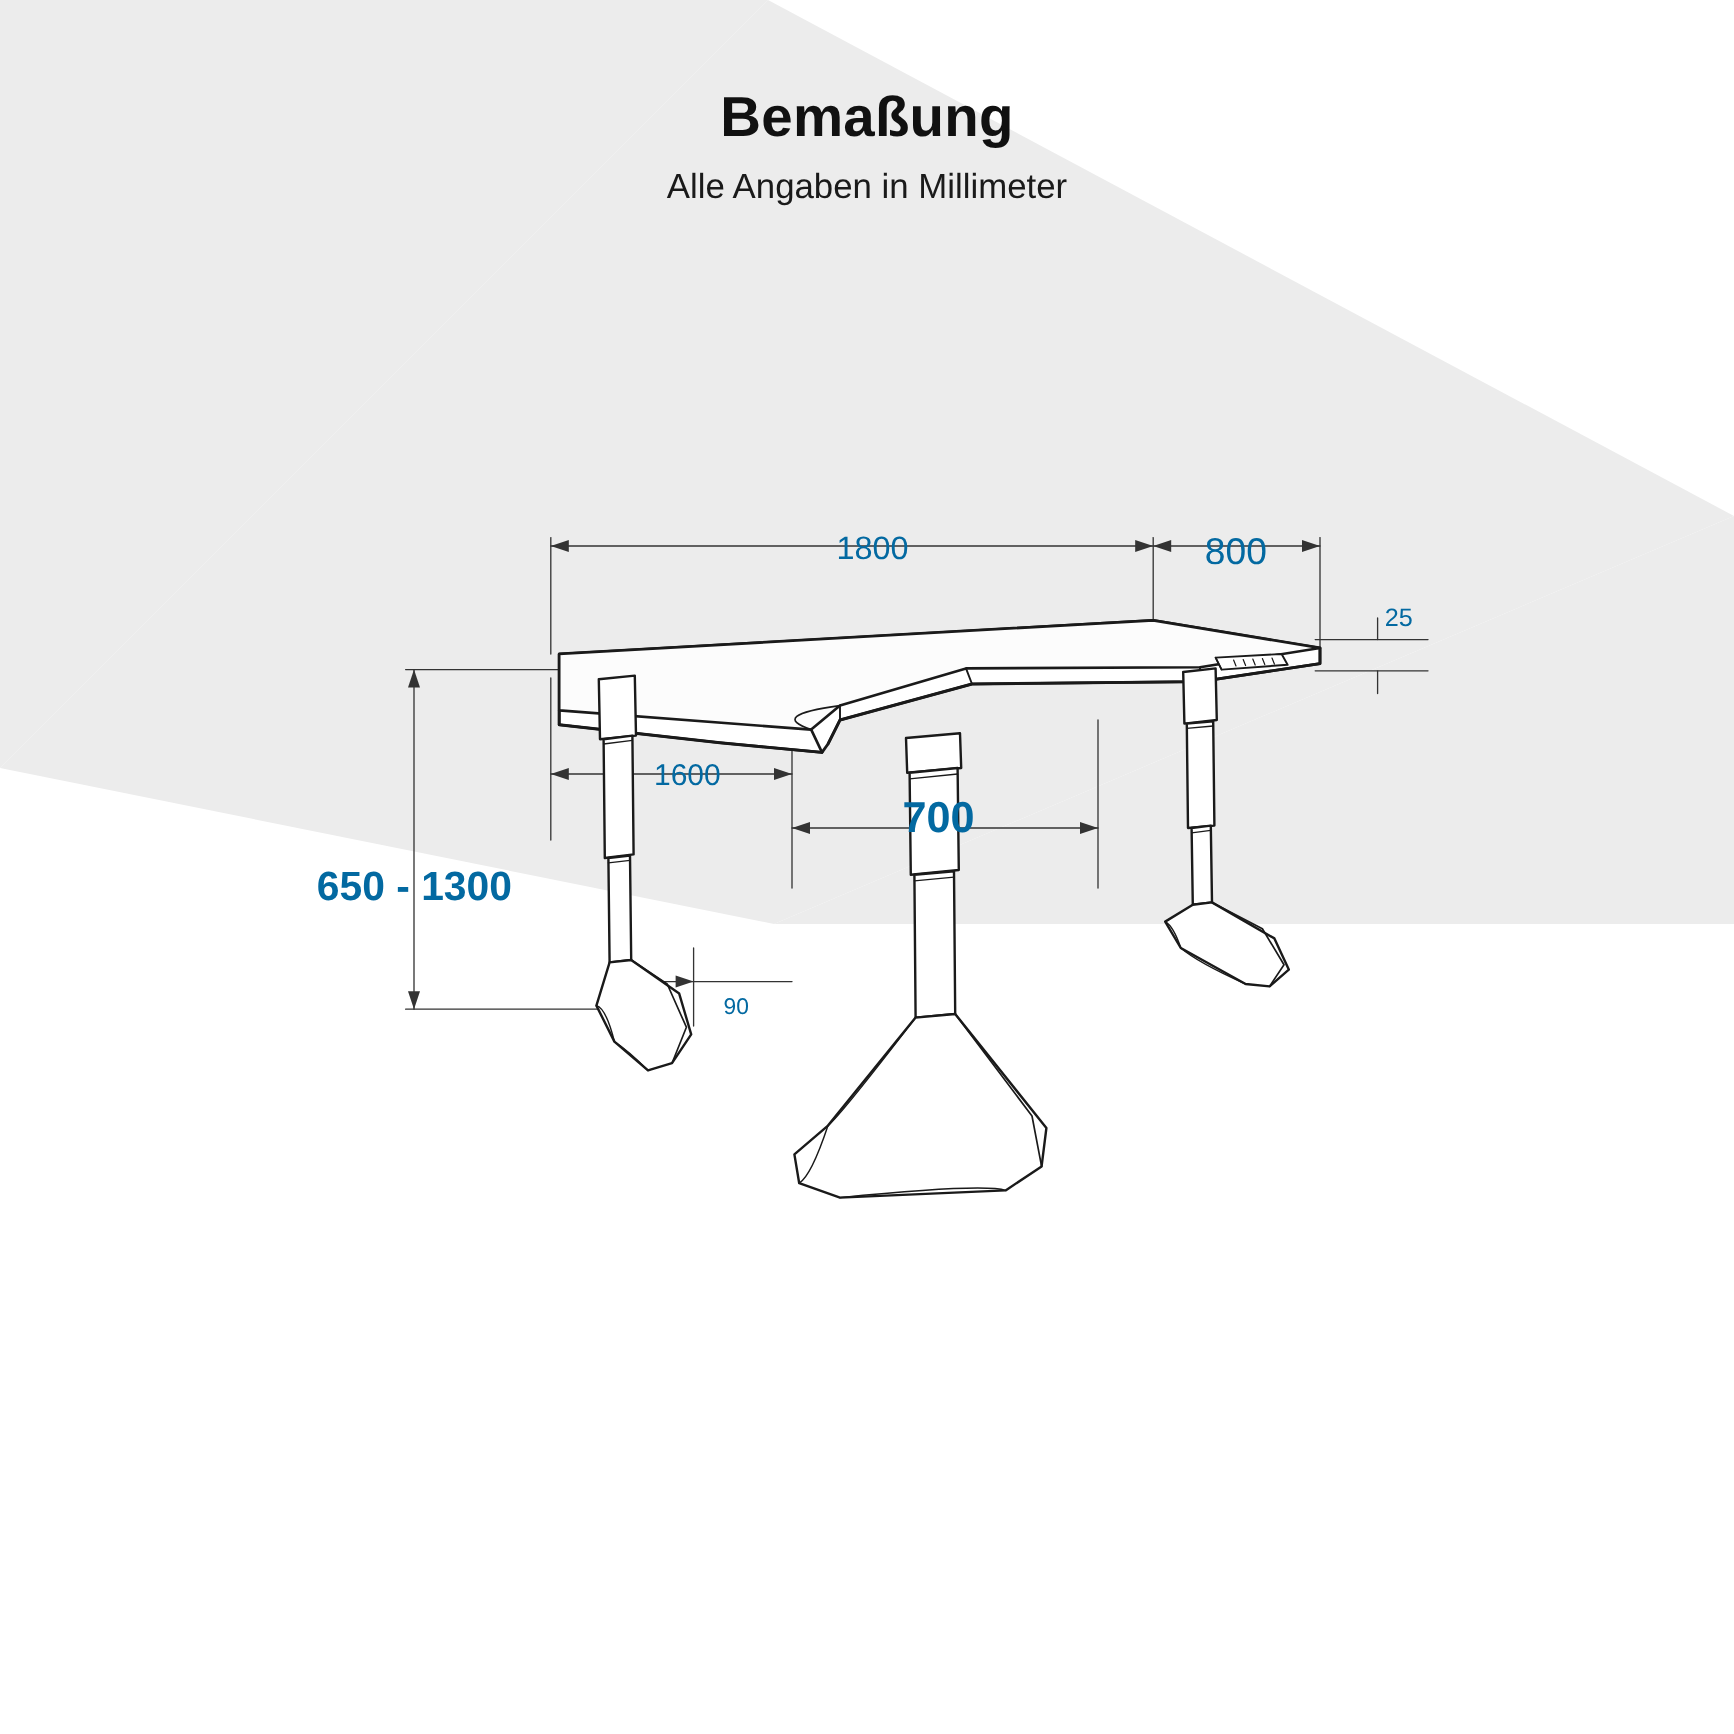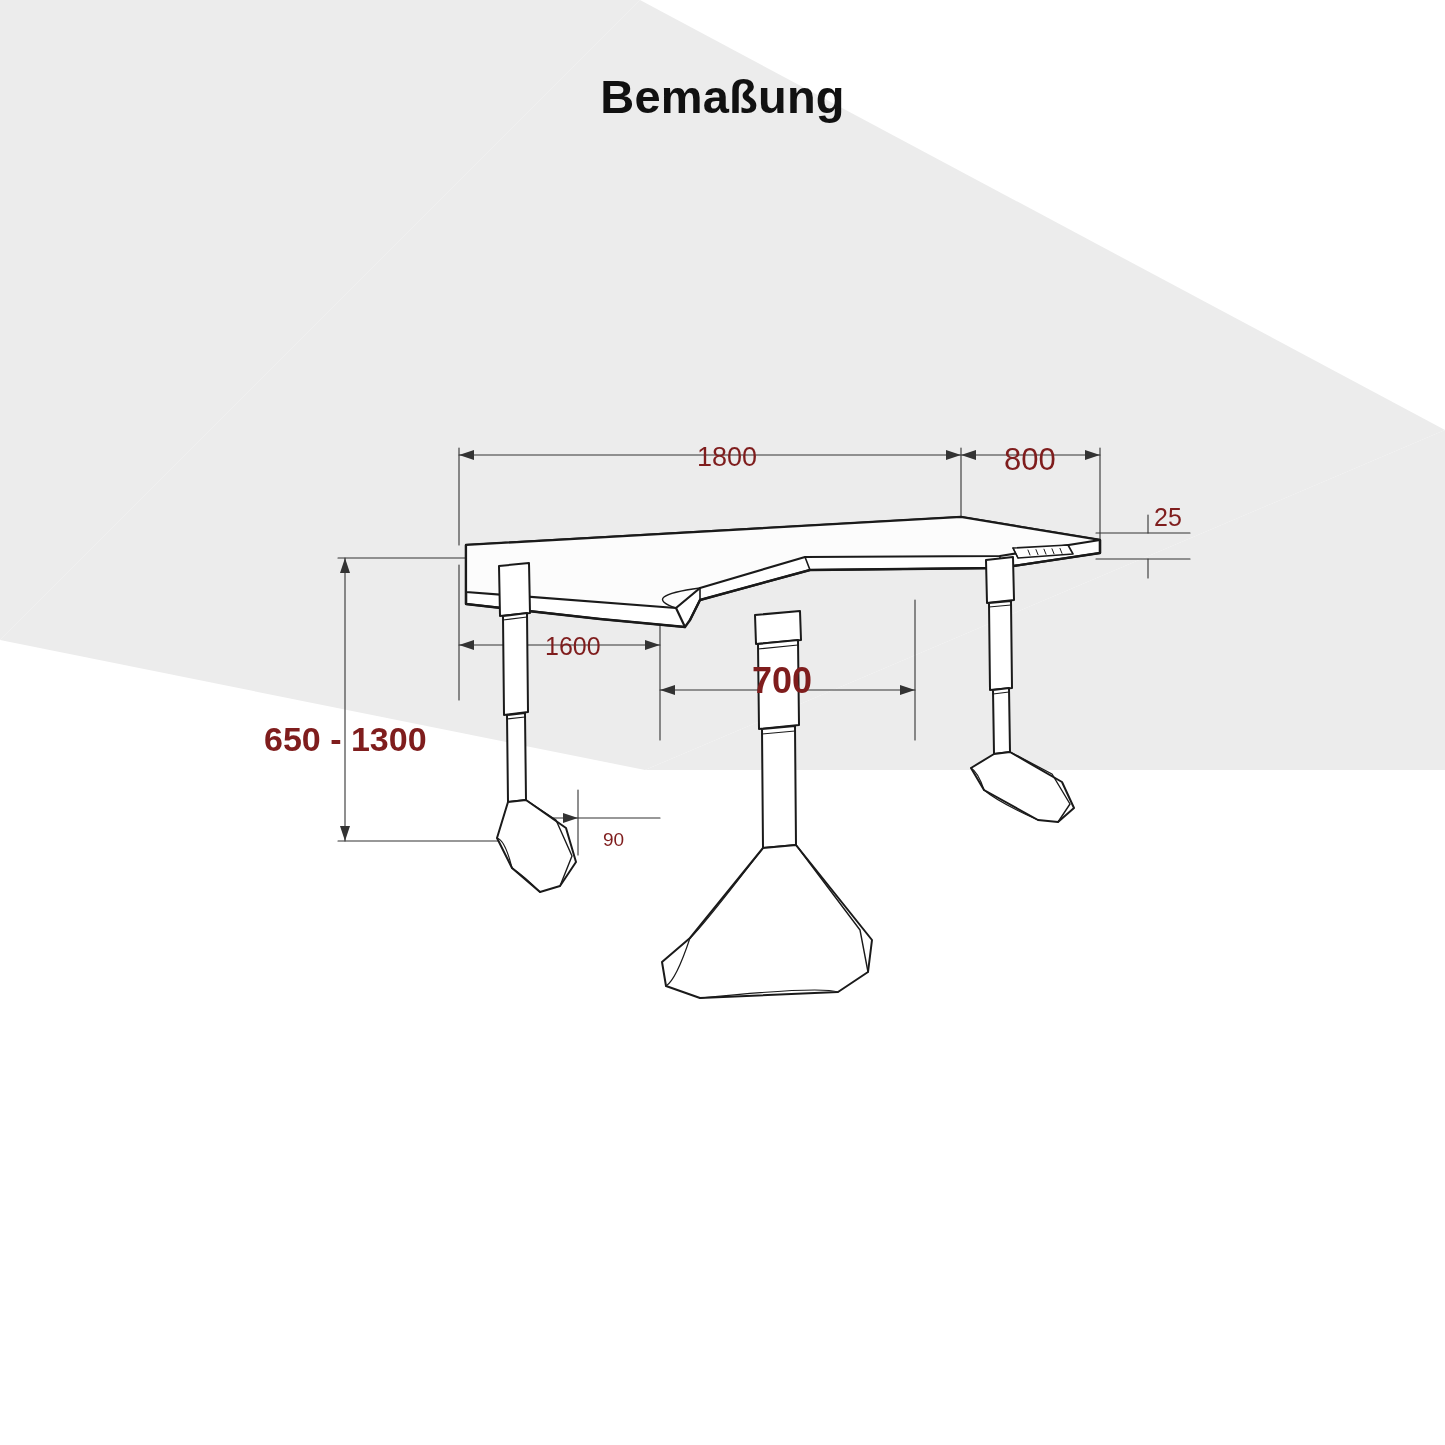--- a/index.html
+++ b/index.html
@@ -44,46 +44,47 @@
   }
   .subtitle {
     font-size: 29px;
     font-weight: normal;
     color: #1a1a1a;
     margin: 14px 0 0 0;
     line-height: 1.2;
   }
   .dim-label {
     position: absolute;
-    color: #7f1d1d;
+    color: #0369a1;
     font-family: "Liberation Sans", sans-serif;
     white-space: nowrap;
     line-height: 1;
   }
   .d-1800 { left: 697px;  top: 444px; font-size: 27px; }
   .d-800  { left: 1004px; top: 444px; font-size: 31px; }
-  .d-25   { left: 1154px; top: 505px; font-size: 25px; }
+  .d-25   { left: 1154px; top: 505px; font-size: 21px; }
   .d-650  { left: 264px;  top: 683px; font-size: 34px; font-weight: bold; margin-top: 39px; }
   .d-1600 { left: 545px;  top: 634px; font-size: 25px; text-align: right; }
   .d-600  { left: 752px;  top: 663px; font-size: 36px; font-weight: bold; }
   .d-90   { left: 603px;  top: 830px; font-size: 19px; }
 </style>
 </head>
 <body>
 
 <div id="stage">
 
   <svg class="bg-svg" viewBox="0 0 1445 1445" aria-hidden="true">
     <polygon points="0,0 640,0 0,640" fill="#ececec"></polygon>
     <polygon points="1445,430 1445,770 645,770" fill="#ececec"></polygon>
     <polygon points="640,0 1445,430 645,770 0,640" fill="#ececec"></polygon>
   </svg>
 
   <div class="title-block">
     <h1 class="title">Bemaßung</h1>
+    <p class="subtitle">Alle Angaben in Millimeter</p>
   </div>
 
   <svg class="art-svg" viewBox="0 0 1445 1445" aria-hidden="true">
     <g fill="none" stroke="#1a1a1a" stroke-width="2.2" stroke-linejoin="round" stroke-linecap="round">
 
       <g stroke-width="1.1" stroke="#333333">
 
         <line x1="459" y1="455" x2="1100" y2="455"></line>
         <line x1="459" y1="448" x2="459" y2="545"></line>
         <line x1="961" y1="448" x2="961" y2="520"></line>

